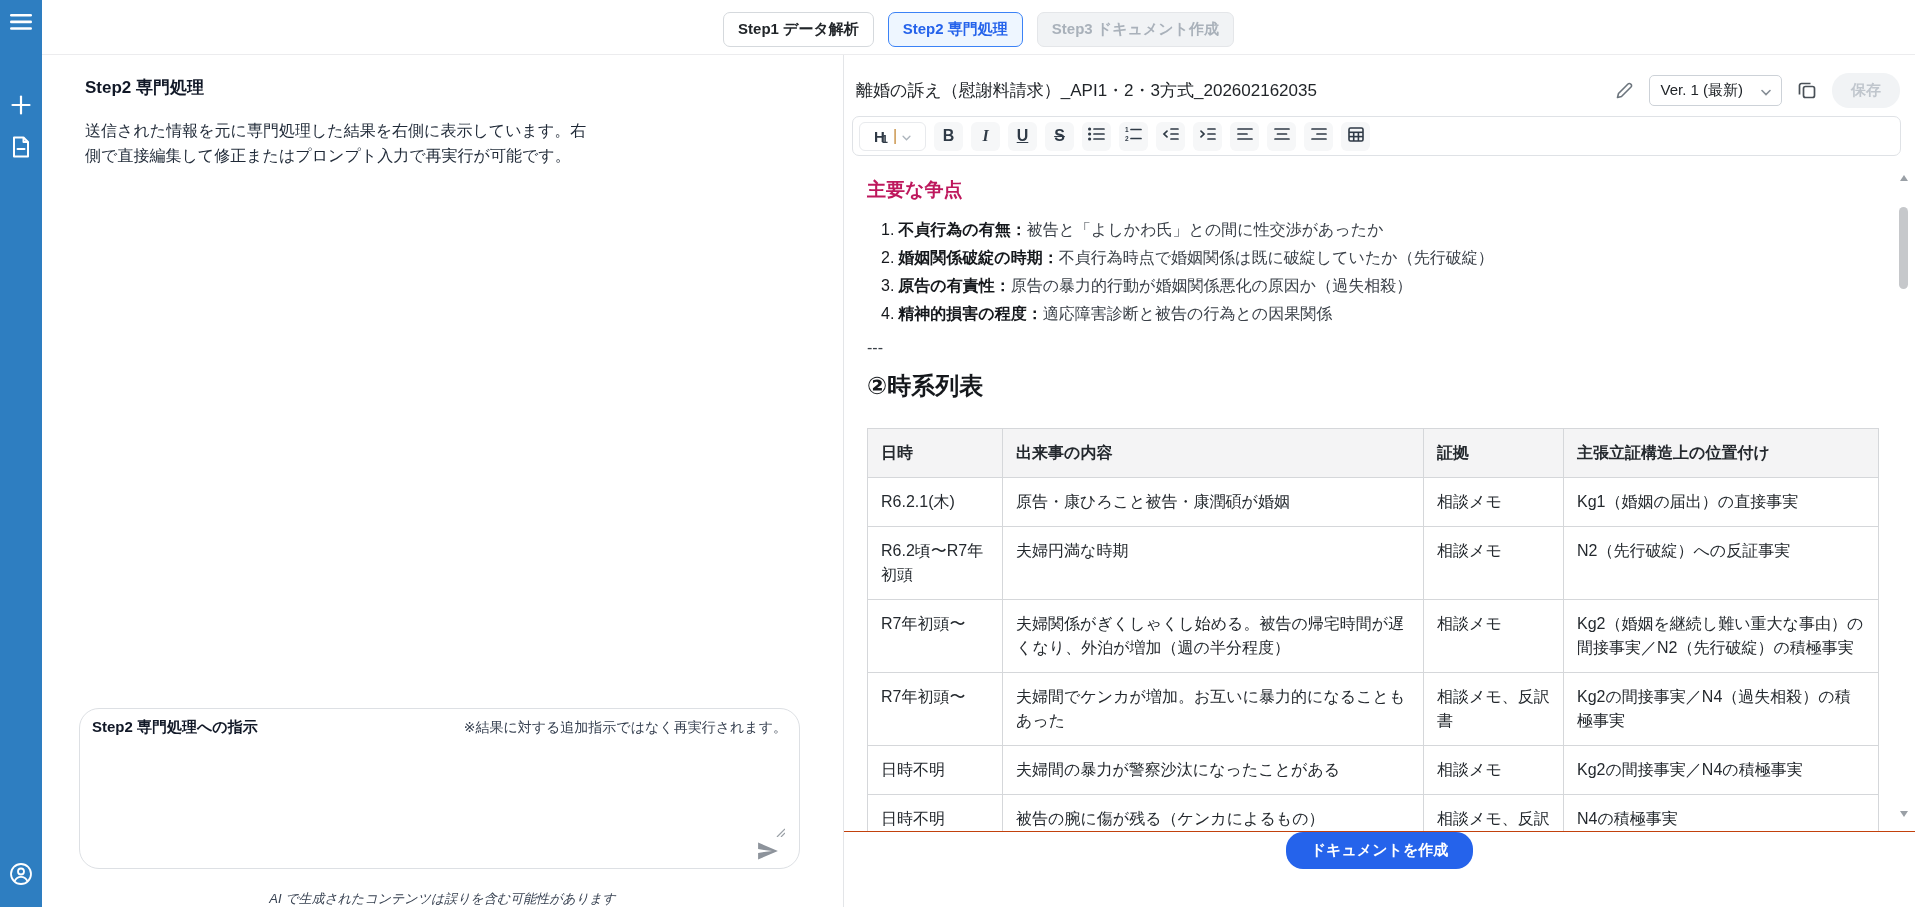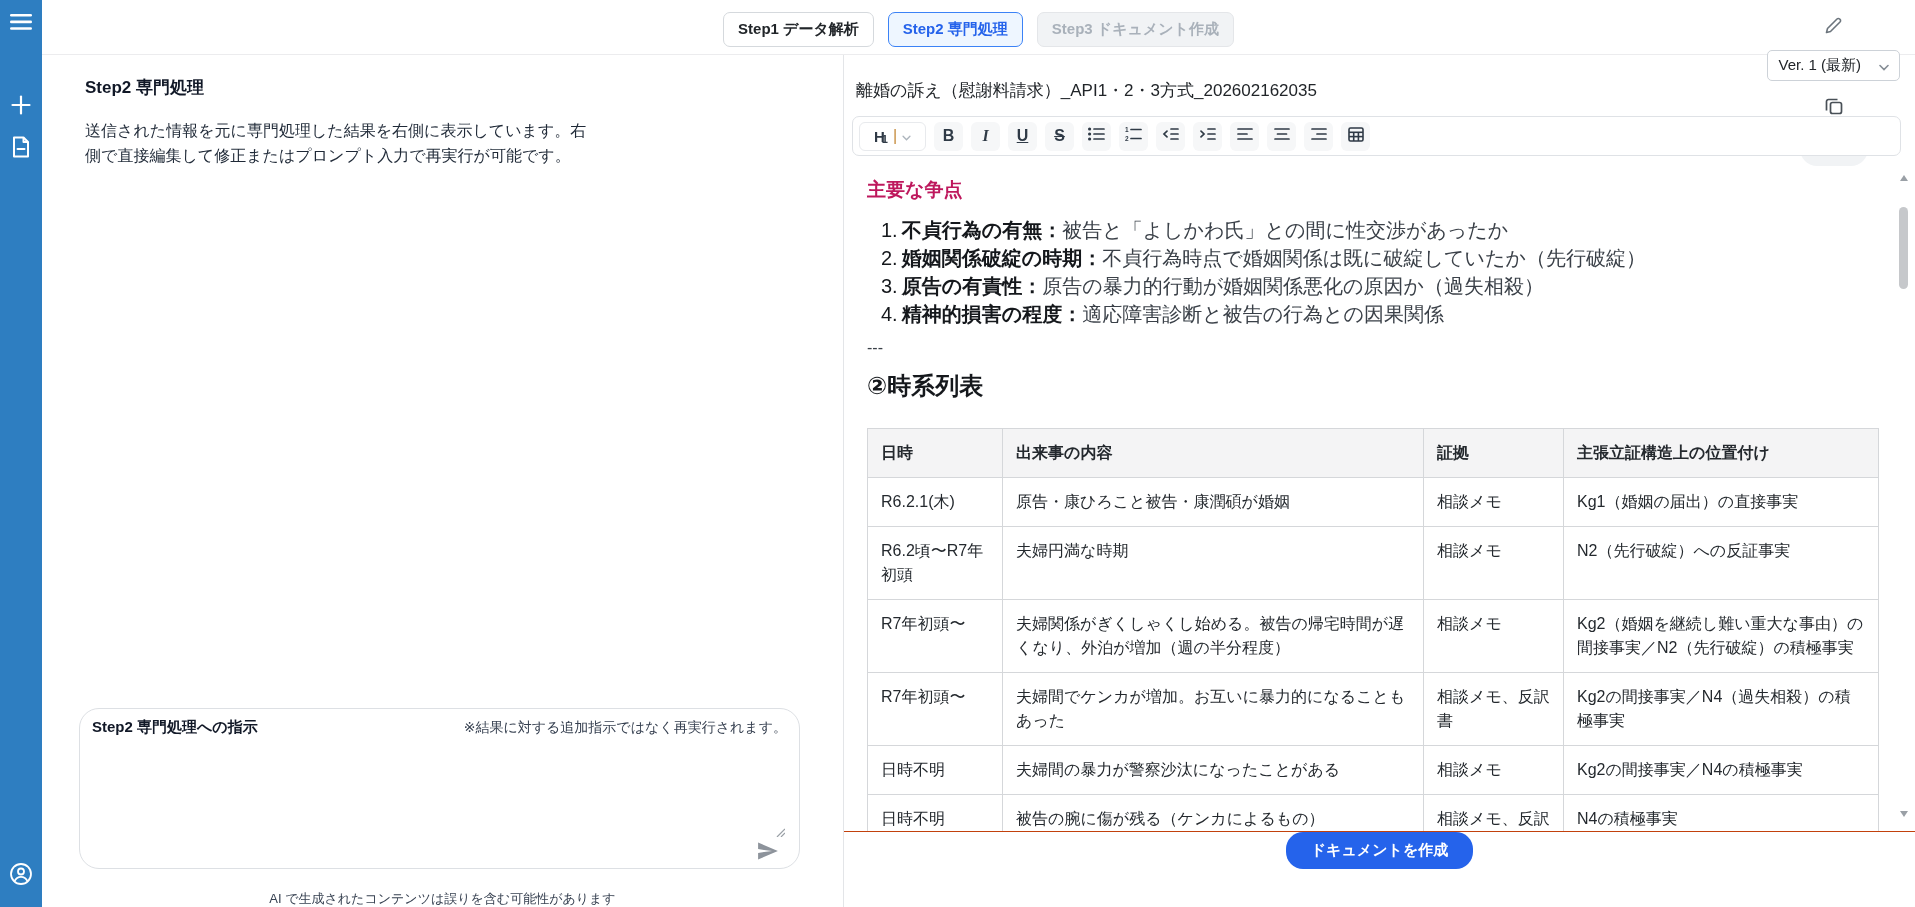--- a/index.html
+++ b/index.html
@@ -34,31 +34,31 @@
   .prompt-head { display:flex; justify-content:space-between; align-items:center; }
   .prompt-label { font-size:15px; font-weight:700; color:#111827; }
   .prompt-note  { font-size:14px; color:#374151; }
   .prompt-area { flex:1; margin-top:8px; position:relative; }
   .prompt-area textarea { width:100%; height:62px; border:none; outline:none; resize:none;
     font-family:inherit; font-size:15px; background:transparent; }
   .resize-handle { position:absolute; right:2px; top:78px; cursor:nwse-resize; }
   .send-row { display:flex; justify-content:flex-end; padding:2px 8px 2px 0; }
   .send-btn { background:none; border:none; cursor:pointer; line-height:0; }
   .lp-footer { position:absolute; left:0; width:801px; top:835px; text-align:center;
-    font-size:13px; color:#374151; }
+    font-size:13px; color:#374151;font-style:italic; }
 
   
   .vdivider { position:absolute; left:843px; top:55px; bottom:0; width:1px; background:#e3e5e8; }
   .right-panel { position:absolute; left:844px; top:55px; right:0; bottom:0; background:#fff; }
 
   .doc-header { position:absolute; left:0; right:0; top:18px; height:34px;
     display:flex; align-items:center; }
   .doc-title { margin-left:12px; font-size:17px; color:#212529; flex:1; white-space:nowrap;
     overflow:hidden; }
-  .hdr-controls { display:flex; align-items:center; gap:14px; margin-right:15px;flex-direction:column; }
+  .hdr-controls { display:flex; align-items:center; gap:14px; margin-right:15px; }
   .icon-btn { background:none; border:none; cursor:pointer; line-height:0; padding:2px; }
   .ver-select { display:flex; align-items:center; gap:18px; border:1px solid #cdd2d8;
     border-radius:5px; background:#fff; height:31px; padding:0 10px; font-size:15px;
     color:#212529; cursor:pointer; }
   .save-btn { border:none; border-radius:17px; background:#f1f3f5; color:#c0c6cd;
     font-size:15px; font-weight:700; padding:8px 19px; cursor:default; }
 
   .toolbar { position:absolute; left:8px; right:14px; top:61px; height:40px;
     border:1px solid #dfe2e6; border-radius:7px; background:#fff;
     display:flex; align-items:center; gap:8px; padding:0 6px; }
@@ -71,21 +71,21 @@
   .tb-heading .h-bar { color:#c58a3a; font-weight:400; margin-top:-1px; }
   .tb-b { font-weight:800; }
   .tb-i { font-style:italic; font-family:"Liberation Serif",serif; font-weight:600; }
   .tb-u { text-decoration:underline; font-weight:600; }
   .tb-s { text-decoration:line-through; font-weight:600; }
 
   .doc-scroll { position:absolute; left:0; right:22px; top:116px; bottom:64px; overflow:hidden; }
   .doc-content { padding:6px 0 0 23px; }
   .doc-content h3 { font-size:19px; font-weight:700; color:#be185d; margin-bottom:13px; }
   .issues { margin-left:14px; }
-  .issue { font-size:20px; line-height:28px; color:#3a4048; }
+  .issue { font-size:16px; line-height:28px; color:#3a4048; }
   .issue .inum { color:#15181c; margin-right:4px; }
   .issue .iterm { color:#15181c; font-weight:700; }
   .hr-text { font-size:16px; color:#3a4048; margin:8px 0 10px 0; line-height:24px; }
   .doc-content h2 { font-size:24px; font-weight:700; color:#15181c; margin:10px 0 16px 0; }
 
   table.timeline { border-collapse:collapse; table-layout:fixed; width:1011px; font-size:16px;margin-top:26px; }
   .timeline col.c1 { width:135px; } .timeline col.c2 { width:421px; }
   .timeline col.c3 { width:140px; } .timeline col.c4 { width:315px; }
   .timeline th, .timeline td { border:1px solid #d5d7da; padding:12px 13px; text-align:left;
     vertical-align:top; line-height:24px; color:#24292e; word-break:break-word; }

